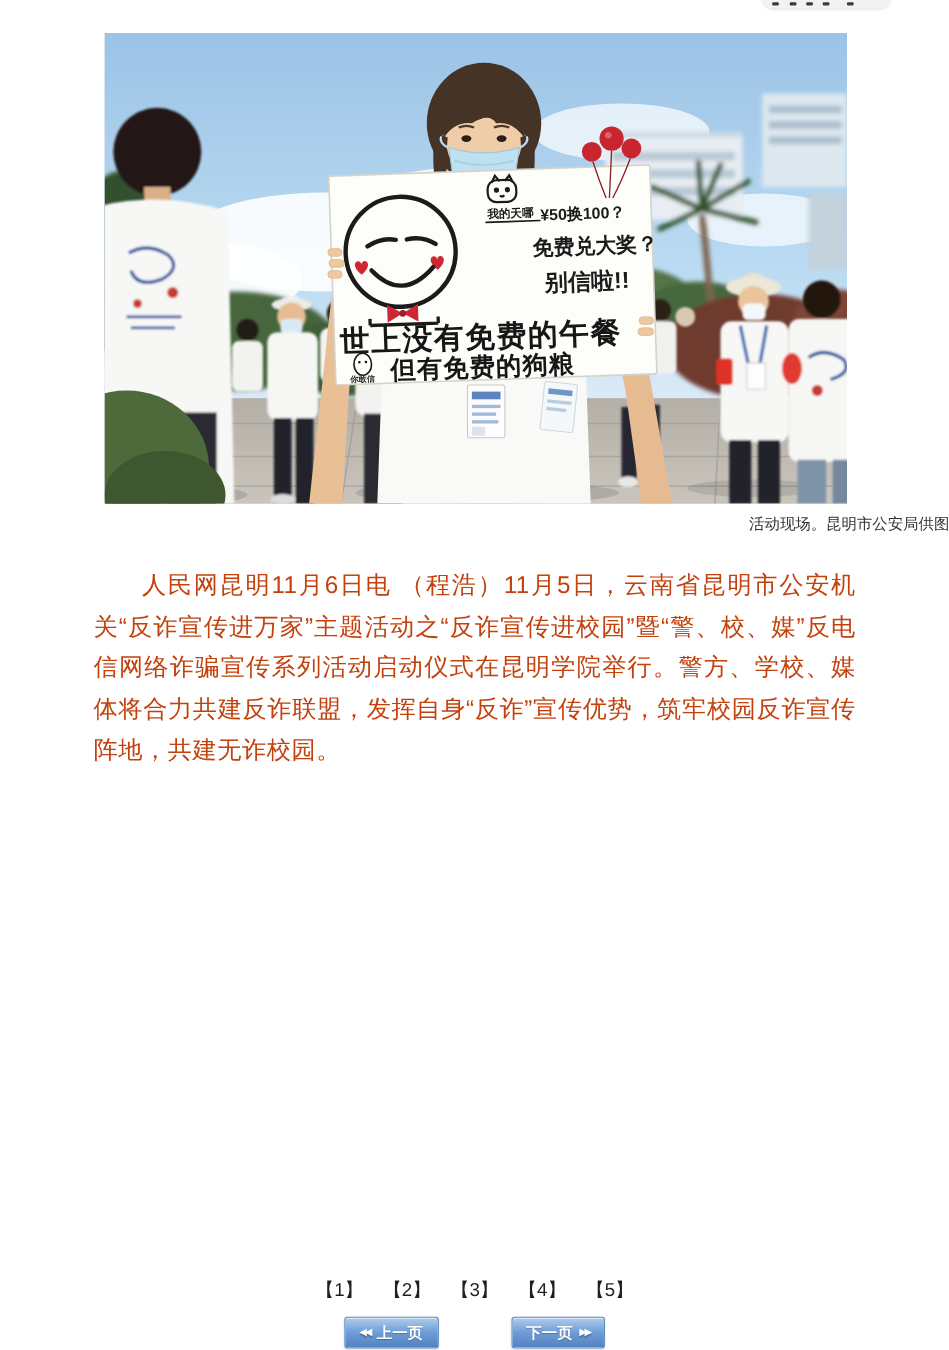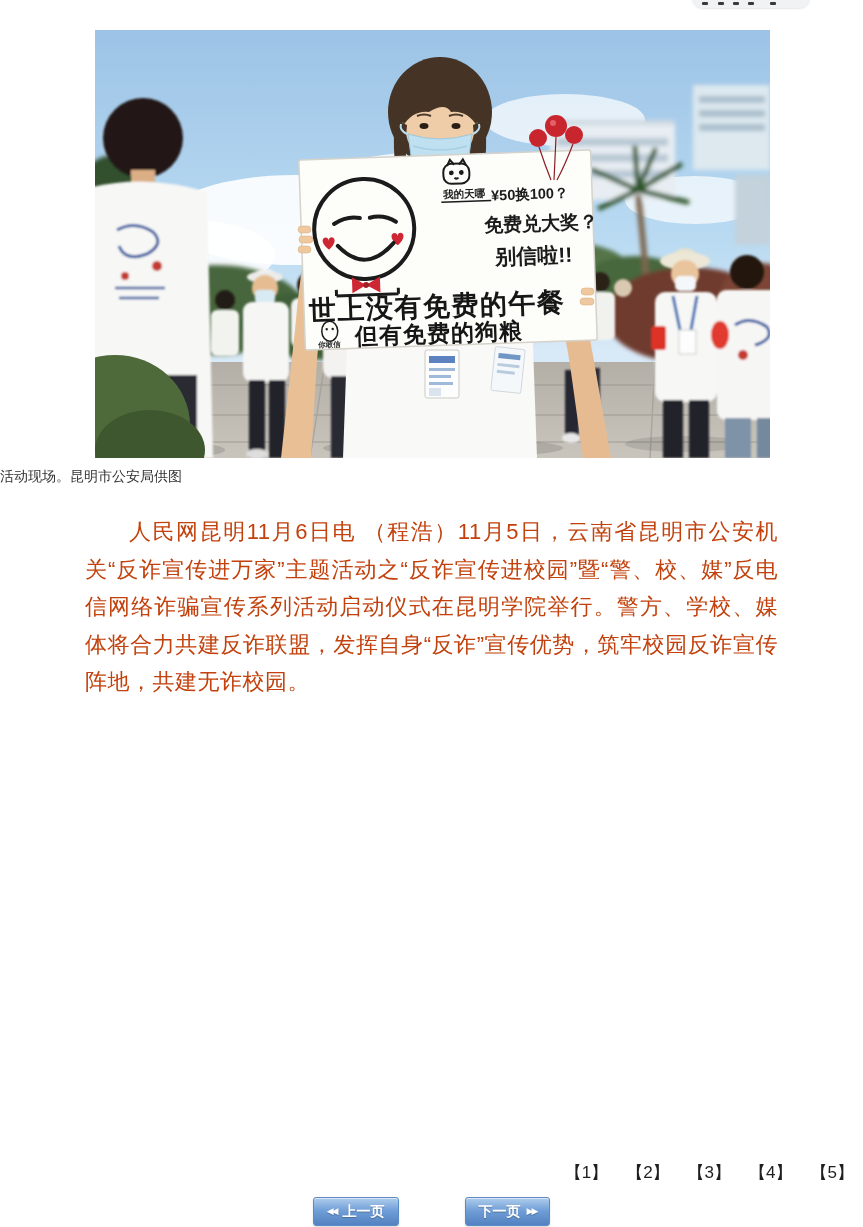--- a/index.html
+++ b/index.html
@@ -14,32 +14,32 @@
     position:absolute;left:692px;top:-14px;width:118px;height:22px;
     background:#f1f2f4;border-radius:12px;box-shadow:0 1px 2px rgba(0,0,0,.10);
   }
   .clip-pill i{
     position:absolute;bottom:3px;width:6px;height:3px;background:#3a3a3a;border-radius:1px;
   }
   .photo-wrap{
     position:absolute;left:95px;top:30px;width:675px;height:428px;overflow:hidden;background:#bcd7ee;
   }
   .caption{
-    position:absolute;left:0;top:468px;width:863px;text-align:left;
+    position:absolute;left:0;top:468px;width:863px;text-align:right;
     font-size:14px;color:#333;
   }
   .article{
     position:absolute;left:85px;top:513px;width:693px;
   }
   .article p{
     margin:0 0 26px 0;font-size:22px;line-height:37.5px;color:#c2410c;
     text-indent:2em;text-align:justify;letter-spacing:.5px;
   }
   .pager{
-    position:absolute;left:0;top:1161px;width:863px;text-align:right;
+    position:absolute;left:0;top:1161px;width:863px;text-align:center;
     font-size:17px;color:#1f1f1f;
   }
   .pager span{margin:0 9px;cursor:pointer;}
   .nav-row{
     position:absolute;left:0;top:1197px;width:863px;
     display:flex;justify-content:center;gap:66px;
   }
   .nav-btn{
     height:27px;padding:0 13px;display:inline-flex;align-items:center;gap:6px;
     font-size:14px;font-weight:bold;color:#fff;

